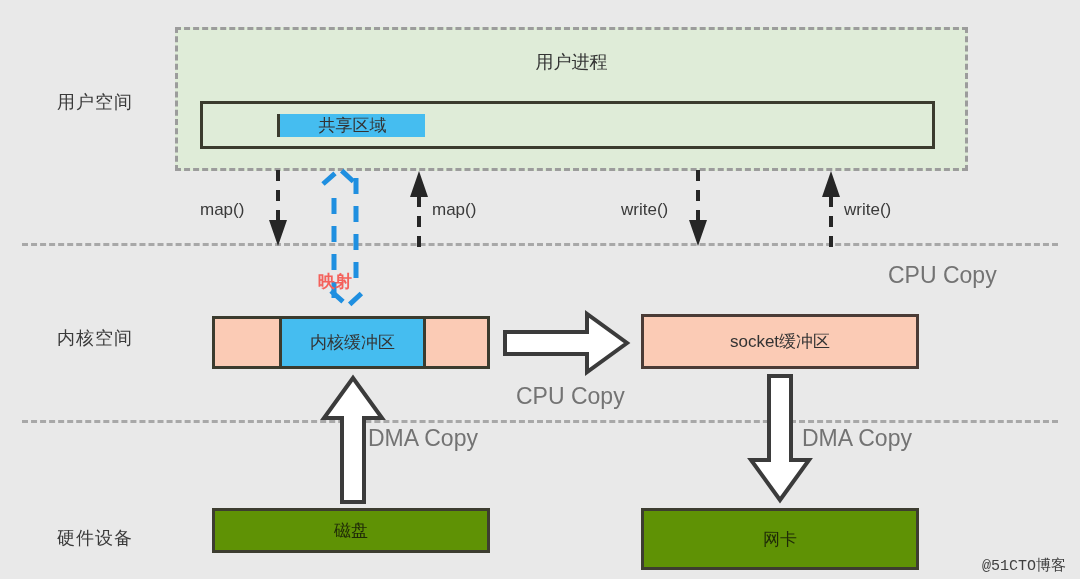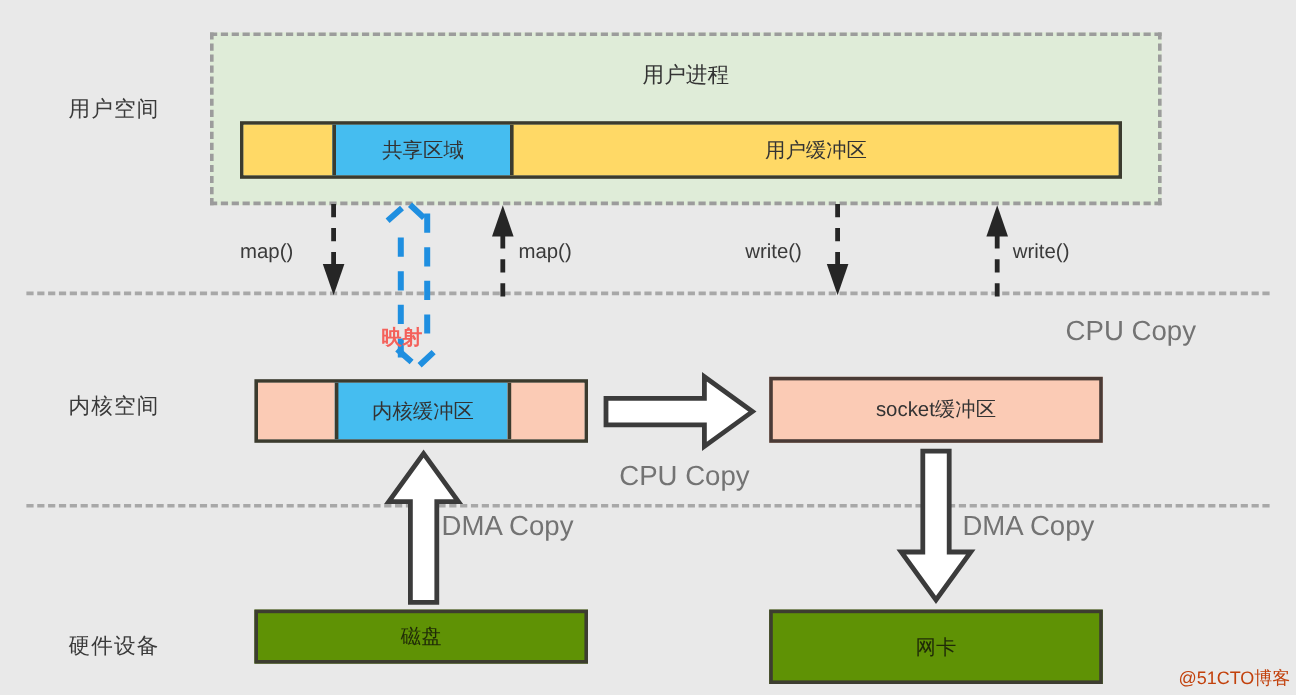--- a/index.html
+++ b/index.html
@@ -94,44 +94,44 @@
   }
   .map-zh {
     font-size: 17px;
     color: #f4615b;
     font-weight: bold;
     white-space: nowrap;
     margin-top: 44px;
   }
   .watermark {
     font-size: 15px;
-    color: #c2410c;
+    color: #404040;
     white-space: nowrap;
+    font-family: Liberation Mono, monospace;
   }
   svg { display: block; overflow: visible; }
 </style>
 </head>
 <body>
 
 <div id="stage">
 
   <div class="abs divider" style="left:22px; top:243px; width:1036px;"></div>
   <div class="abs divider" style="left:22px; top:420px; width:1036px;"></div>
 
-  <div class="abs row-label" style="left:57px; top:79px;">用户空间</div>
+  <div class="abs row-label" style="left:57px; top:90px;">用户空间</div>
   <div class="abs row-label" style="left:57px; top:326px;">内核空间</div>
   <div class="abs row-label" style="left:57px; top:526px;">硬件设备</div>
 
   <div class="abs user-process-box" style="left:175px; top:27px; width:793px; height:144px;"></div>
   <div class="abs user-process-title" style="left:175px; top:50px; width:793px;">用户进程</div>
 
-  <div class="abs bar" style="left:200px; top:101px; width:735px; height:48px;">
+  <div class="abs bar" style="left:200px; top:101px; width:735px; height:48px;align-items:center;">
     <div class="seg yellow" style="width:74px;"></div>
     <div class="seg blue" style="width:148px;">共享区域</div>
-    <div class="seg yellow" style="flex:1;">用户缓冲区</div>
   </div>
 
   <svg class="abs" style="left:268px; top:170px;" width="20" height="78" viewBox="0 0 20 78">
     <line x1="10" y1="0" x2="10" y2="52" stroke="#262626" stroke-width="4" stroke-dasharray="11,9"></line>
     <polygon points="10,76 1,50 19,50" fill="#262626"></polygon>
   </svg>
   <div class="call-label" style="left:200px; top:200px;">map()</div>
 
   <svg class="abs" style="left:409px; top:170px;" width="20" height="78" viewBox="0 0 20 78">
     <line x1="10" y1="26" x2="10" y2="78" stroke="#262626" stroke-width="4" stroke-dasharray="11,9"></line>

